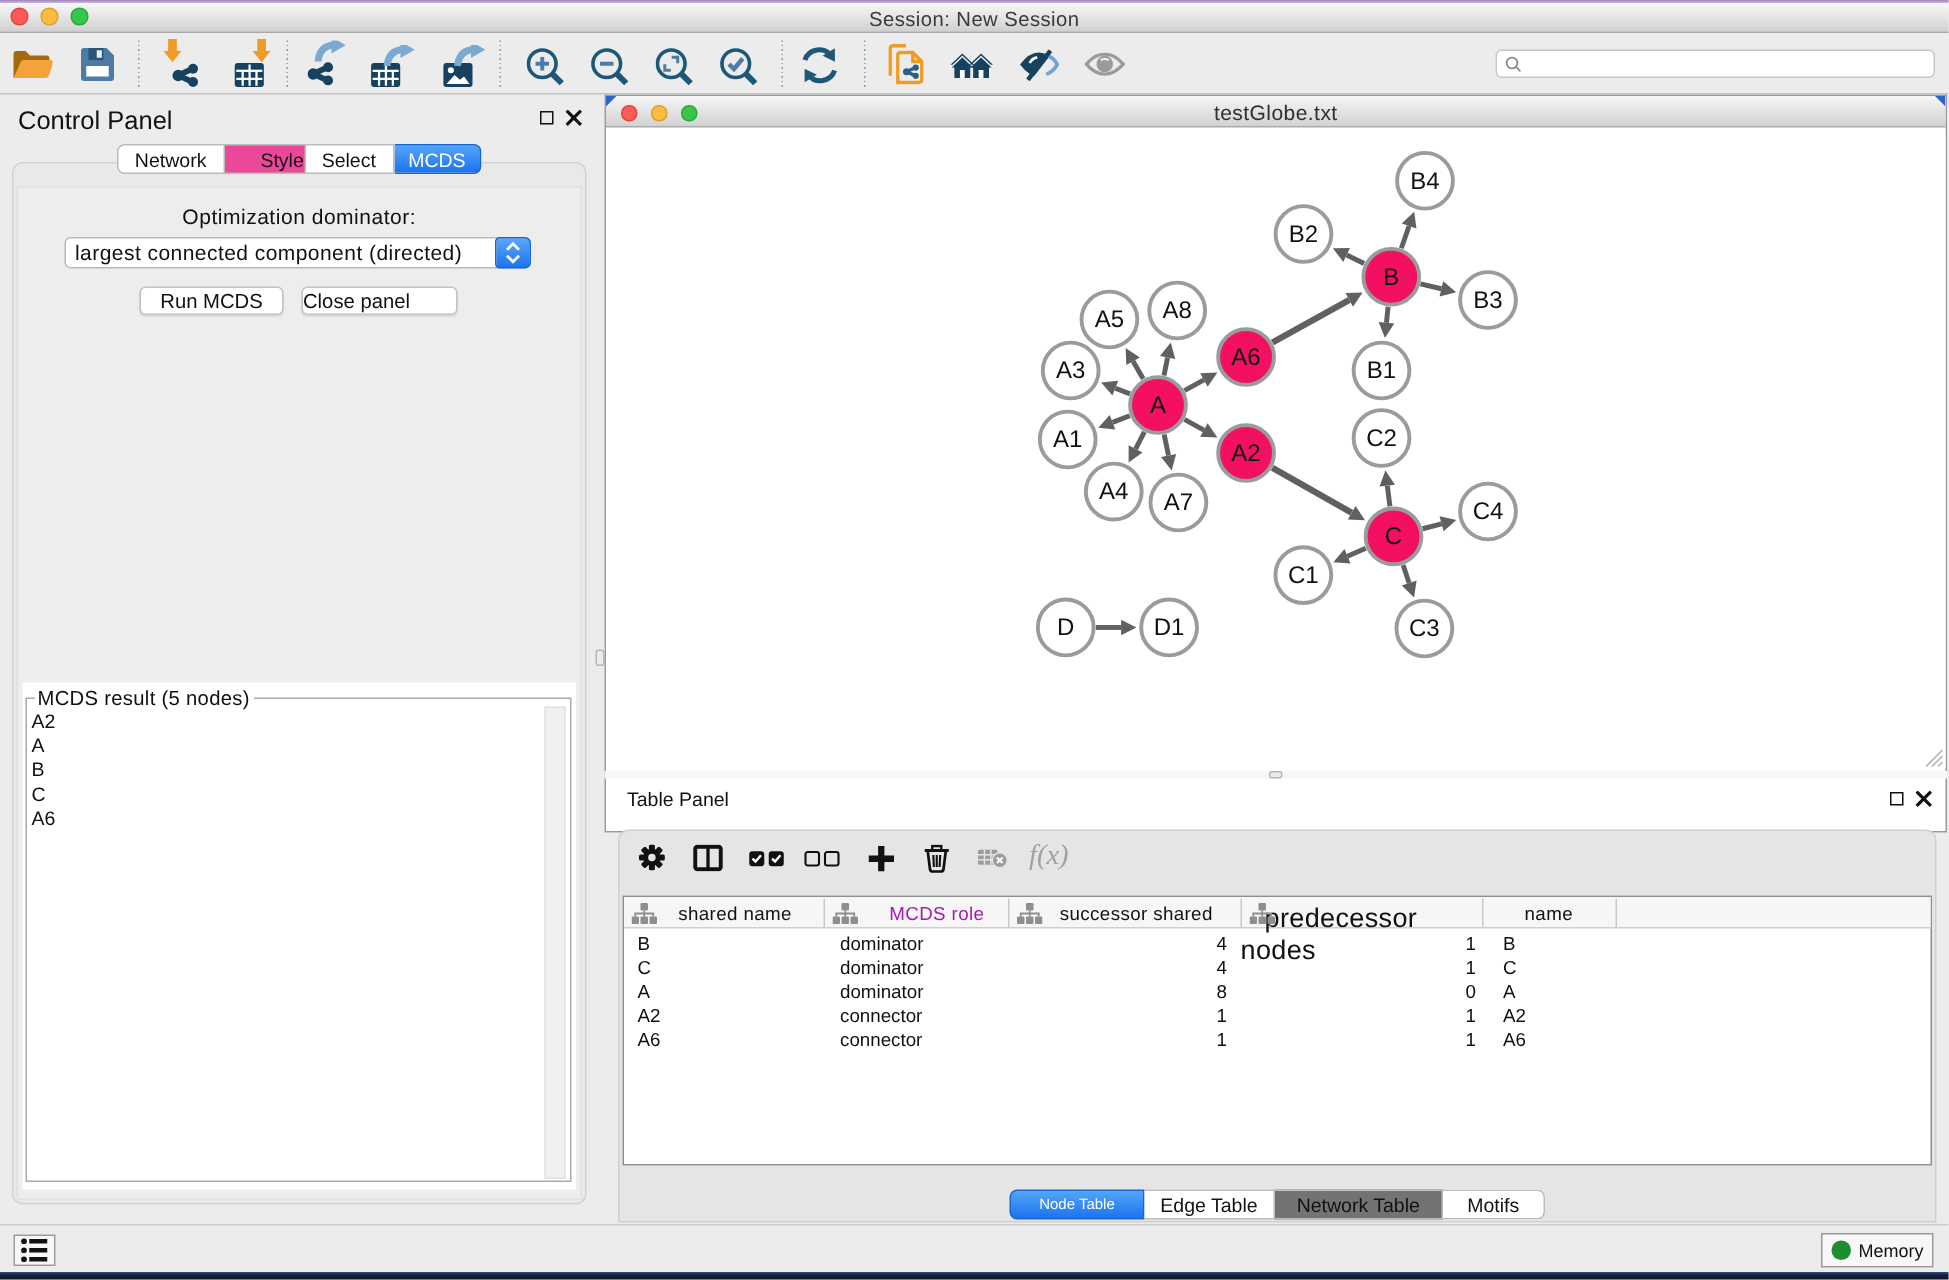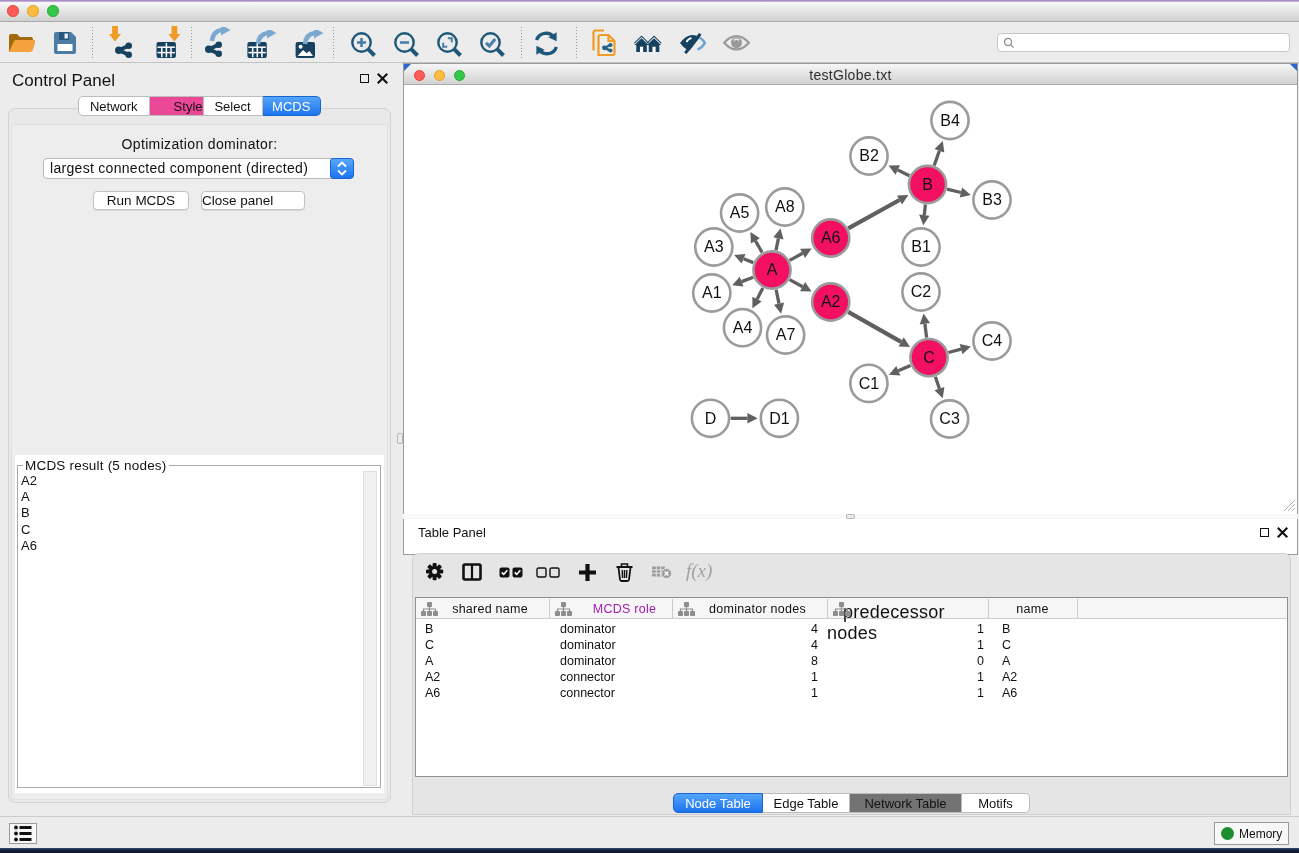--- a/index.html
+++ b/index.html
@@ -6,20 +6,21 @@
        font-family:"Liberation Sans", sans-serif; background:#ececec; }
 .abs { position:absolute; }
 
 </style></head><body>
 <div class="abs" style="left:0;top:0;width:1299px;height:2px;background:linear-gradient(180deg,#9f80bd,#cdbbde)"></div>
 <div class="abs" style="left:0;top:848px;width:1299px;height:5px;background:linear-gradient(180deg,#31507c 0,#16203d 2px,#0d1326 6px)"></div>
 <div class="abs" style="left:0;top:2px;width:1299px;height:20px;background:linear-gradient(180deg,#f8f8f8,#d0d0d0);border-bottom:1px solid #a8a8a8">
 <div style="position:absolute;left:7.2px;top:3.2px;width:11.6px;height:11.6px;border-radius:50%;background:#fc5b57;border:1px solid #e2443f;box-sizing:border-box"></div>
     <div style="position:absolute;left:27.2px;top:3.2px;width:11.6px;height:11.6px;border-radius:50%;background:#fdbc40;border:1px solid #dfa023;box-sizing:border-box"></div>
     <div style="position:absolute;left:47.2px;top:3.2px;width:11.6px;height:11.6px;border-radius:50%;background:#34c749;border:1px solid #27aa35;box-sizing:border-box"></div>
+<div class="abs" style="left:0;top:3px;width:100%;text-align:center;font-size:13.5px;letter-spacing:0.3px;color:#3a3a3a">Session: New Session</div>
 </div>
 <div class="abs" style="left:0;top:23px;width:1299px;height:40px;background:#ececec;border-bottom:1px solid #c3c3c3">
 <div style="position:absolute;left:92px;top:4px;width:1px;height:32px;background-image:repeating-linear-gradient(#9a9a9a 0 1px,transparent 1px 3px)"></div>
 <div style="position:absolute;left:191px;top:4px;width:1px;height:32px;background-image:repeating-linear-gradient(#9a9a9a 0 1px,transparent 1px 3px)"></div>
 <div style="position:absolute;left:333px;top:4px;width:1px;height:32px;background-image:repeating-linear-gradient(#9a9a9a 0 1px,transparent 1px 3px)"></div>
 <div style="position:absolute;left:521px;top:4px;width:1px;height:32px;background-image:repeating-linear-gradient(#9a9a9a 0 1px,transparent 1px 3px)"></div>
 <div style="position:absolute;left:576px;top:4px;width:1px;height:32px;background-image:repeating-linear-gradient(#9a9a9a 0 1px,transparent 1px 3px)"></div>
 </div>
 <svg style="position:absolute;left:7px;top:30px" width="28" height="26" viewBox="0 0 28 26">
     <path d="M2 22 L2 6 Q2 4 4 4 L10 4 L13 7 L24 7 Q26 7 26 9 L26 12 Z" fill="#a36a0c"></path>
@@ -399,21 +400,21 @@
       <rect x="0" y="9" width="5" height="5" rx="0.8"></rect>
       <rect x="6" y="9" width="5" height="5" rx="0.8"></rect>
       <rect x="12" y="9" width="5" height="5" rx="0.8"></rect>
     </g>
     <g stroke="#8e8e8e" stroke-width="1.2" fill="none">
       <line x1="8.5" y1="5" x2="8.5" y2="9"></line>
       <path d="M2.5 9 L2.5 7 L14.5 7 L14.5 9"></path>
     </g>
   </svg>
 <div class="abs" style="left:827px;top:599px;width:1px;height:19px;background:#c9c9c9"></div>
-<div class="abs" style="left:672px;top:602px;width:155px;text-align:center;font-size:12.5px;letter-spacing:0.25px;color:#111"><span style="padding-left:16px">dominator nodes</span></div>
+<div class="abs" style="left:672px;top:602px;width:155px;text-align:center;font-size:12.5px;letter-spacing:0.25px;color:#111"><span style="padding-left:16px">successor shared</span></div>
 <svg style="position:absolute;left:677.5px;top:602px" width="17" height="14" viewBox="0 0 17 14">
     <g fill="#8e8e8e">
       <rect x="6" y="0" width="5" height="5" rx="0.8"></rect>
       <rect x="0" y="9" width="5" height="5" rx="0.8"></rect>
       <rect x="6" y="9" width="5" height="5" rx="0.8"></rect>
       <rect x="12" y="9" width="5" height="5" rx="0.8"></rect>
     </g>
     <g stroke="#8e8e8e" stroke-width="1.2" fill="none">
       <line x1="8.5" y1="5" x2="8.5" y2="9"></line>
       <path d="M2.5 9 L2.5 7 L14.5 7 L14.5 9"></path>
@@ -453,21 +454,21 @@
 <div class="abs" style="left:425px;top:670px;font-size:12.5px;color:#111">A2</div>
 <div class="abs" style="left:560px;top:670px;font-size:12.5px;color:#111">connector</div>
 <div class="abs" style="left:770px;top:670px;width:48px;text-align:right;font-size:12.5px;color:#111">1</div>
 <div class="abs" style="left:936px;top:670px;width:48px;text-align:right;font-size:12.5px;color:#111">1</div>
 <div class="abs" style="left:1002px;top:670px;font-size:12.5px;color:#111">A2</div>
 <div class="abs" style="left:425px;top:686px;font-size:12.5px;color:#111">A6</div>
 <div class="abs" style="left:560px;top:686px;font-size:12.5px;color:#111">connector</div>
 <div class="abs" style="left:770px;top:686px;width:48px;text-align:right;font-size:12.5px;color:#111">1</div>
 <div class="abs" style="left:936px;top:686px;width:48px;text-align:right;font-size:12.5px;color:#111">1</div>
 <div class="abs" style="left:1002px;top:686px;font-size:12.5px;color:#111">A6</div>
-<div class="abs" style="left:673px;top:793px;width:90px;height:20px;background:linear-gradient(180deg,#55a5fa,#1b73ef);color:#fff;border:1px solid #1a66d0;border-radius:5px 0 0 5px;font-size:13px;text-align:center;line-height:19px">Node Table</div>
+<div class="abs" style="left:673px;top:793px;width:90px;height:20px;background:linear-gradient(180deg,#55a5fa,#1b73ef);color:#fff;border:1px solid #1a66d0;border-radius:5px 0 0 5px;font-size:10px;text-align:center;line-height:19px">Node Table</div>
 <div class="abs" style="left:763px;top:793px;width:87px;height:20px;background:#fff;color:#111;border:1px solid #bcbcbc;border-left:none;font-size:13px;text-align:center;line-height:19px">Edge Table</div>
 <div class="abs" style="left:850px;top:793px;width:112px;height:20px;background:#737373;color:#111;border:1px solid #bcbcbc;border-left:none;font-size:13px;text-align:center;line-height:19px">Network Table</div>
 <div class="abs" style="left:962px;top:793px;width:68px;height:20px;background:#fff;color:#111;border:1px solid #bcbcbc;border-left:none;border-radius:0 5px 5px 0;font-size:13px;text-align:center;line-height:19px">Motifs</div>
 <div class="abs" style="left:0;top:816px;width:1299px;height:31px;background:#ececec;border-top:1px solid #cccccc"></div>
 <div class="abs" style="left:9px;top:823px;width:28px;height:21px;background:#f7f7f7;border:1px solid #9a9a9a"></div>
 <svg style="position:absolute;left:14px;top:825.0px" width="18" height="17" viewBox="0 0 18 17">
     <g fill="#111">
       <circle cx="2" cy="2.5" r="1.9"></circle>
       <circle cx="2" cy="8.5" r="1.9"></circle>
       <circle cx="2" cy="14.5" r="1.9"></circle>

